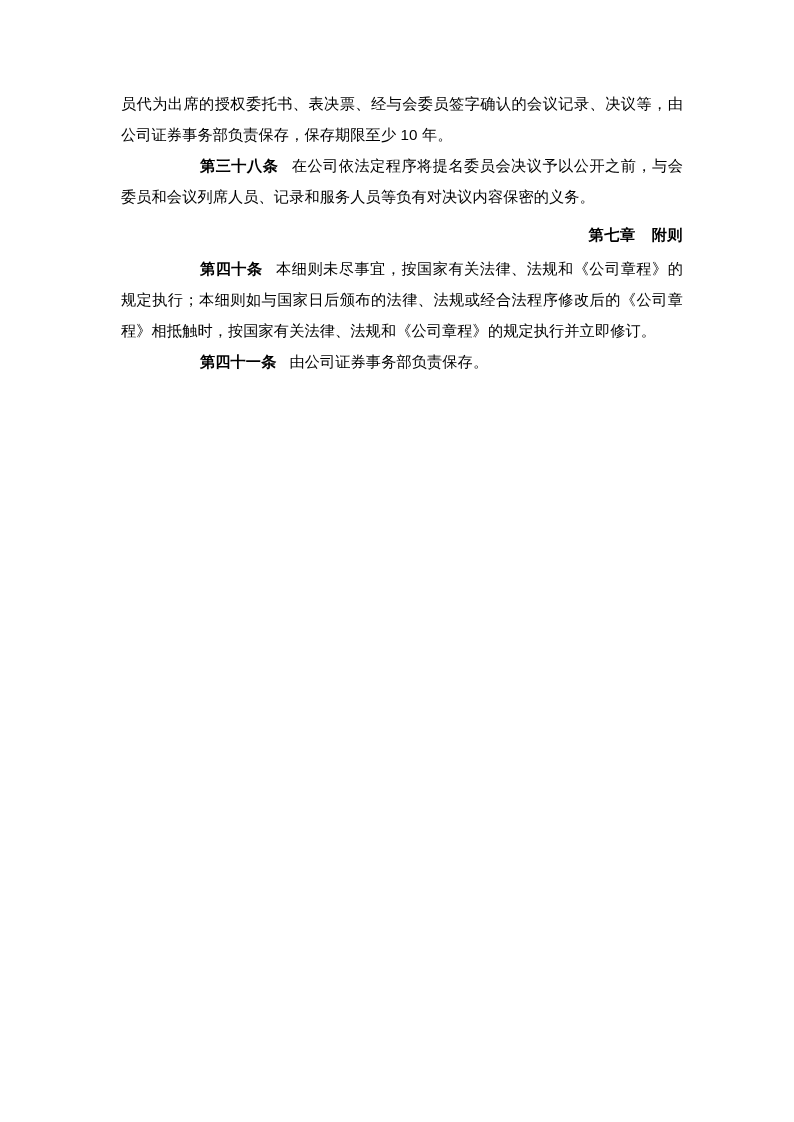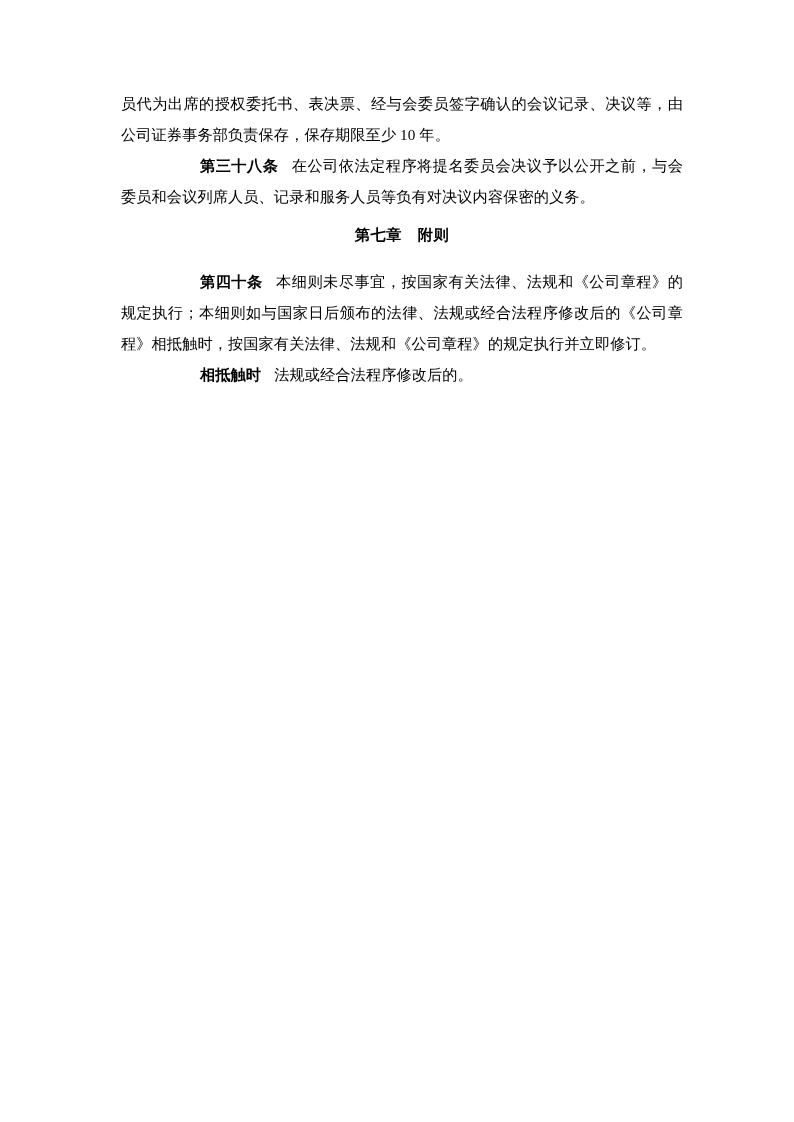--- a/index.html
+++ b/index.html
@@ -7,21 +7,21 @@
     padding: 0;
     background: #ffffff;
   }
   .page {
     position: relative;
     width: 788px;
     height: 1122px;
     background: #ffffff;
     margin: 0 auto;
     overflow: hidden;
-    font-family: Liberation Serif, serif;
+    font-family: Liberation Sans, sans-serif;
     color: #000000;
   }
   .content {
     position: absolute;
     left: 118px;
     top: 88px;
     width: 562px;
   }
   p {
     margin: 0;
@@ -39,26 +39,26 @@
   }
   .art-label {
     font-weight: bold;
     margin-left: 48px;
   }
   .gap-after-label {
     display: inline-block;
     width: 13px;
   }
   .chapter-heading {
-    text-align: center;
+    text-align: right;
     font-weight: bold;
     font-size: 15.2px;
     line-height: 31px;
     margin-top: 7px;
-    margin-bottom: 16px;
+    margin-bottom: 3px;
     letter-spacing: 0.5px;
   }
   .chapter-heading .sep {
     display: inline-block;
     width: 16px;
   }
   .para-block {
     margin-bottom: 0;
   }
 </style>
@@ -70,16 +70,16 @@
 
     <p class="body-para para-block">员代为出席的授权委托书、表决票、经与会委员签字确认的会议记录、决议等，由公司证券事务部负责保存，保存期限至少 10 年。</p>
 
     <p class="indent para-block"><span class="art-label">第三十八条</span><span class="gap-after-label"></span><span>在公司依法定程序将提名委员会决议予以公开之前，与会委员和会议列席人员、记录和服务人员等负有对决议内容保密的义务。</span></p>
 
     <p class="chapter-heading"><span>第七章</span><span class="sep"></span><span>附则</span></p>
 
 
     <p class="indent para-block"><span class="art-label">第四十条</span><span class="gap-after-label"></span><span>本细则未尽事宜，按国家有关法律、法规和《公司章程》的规定执行；本细则如与国家日后颁布的法律、法规或经合法程序修改后的《公司章程》相抵触时，按国家有关法律、法规和《公司章程》的规定执行并立即修订。</span></p>
 
-    <p class="indent para-block"><span class="art-label">相抵触时</span><span class="gap-after-label"></span><span>法规或经合法程序修改后的。</span></p>
+    <p class="indent para-block"><span class="art-label">第四十一条</span><span class="gap-after-label"></span><span>由公司证券事务部负责保存。</span></p>
 
   </div>
 </div>
 
 </body></html>

